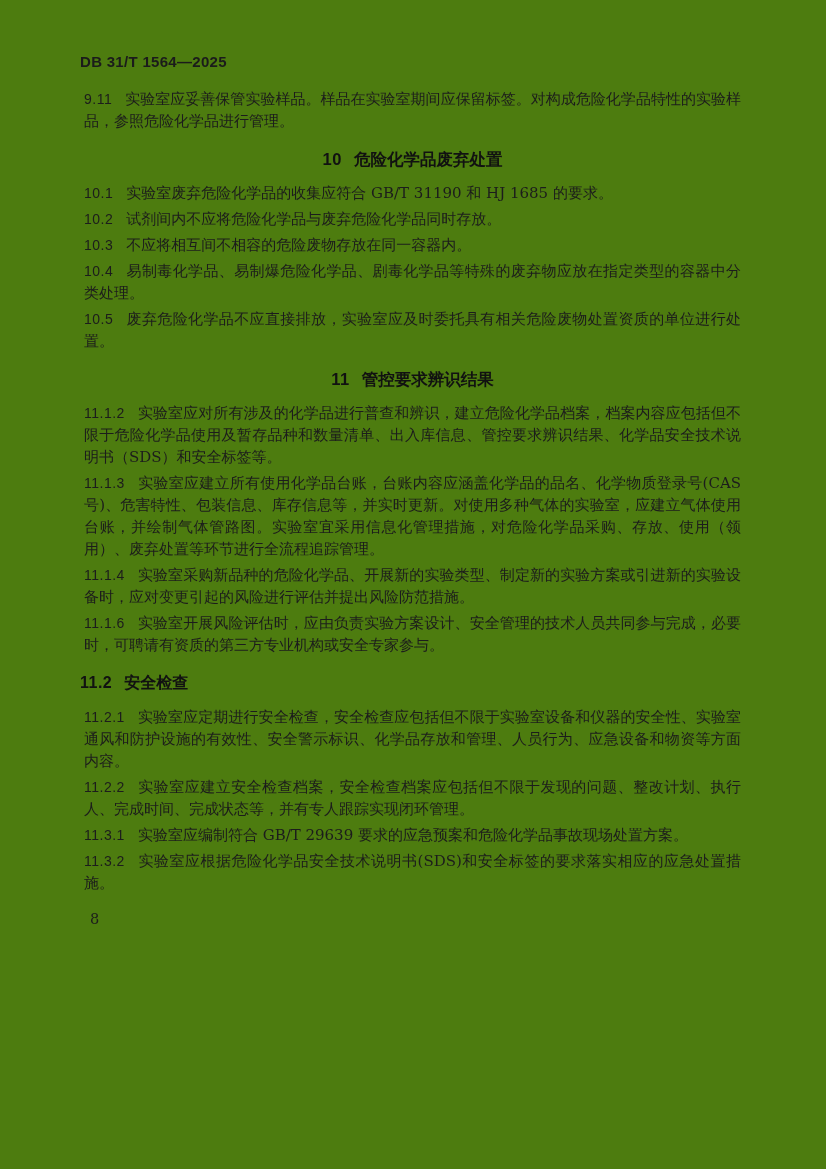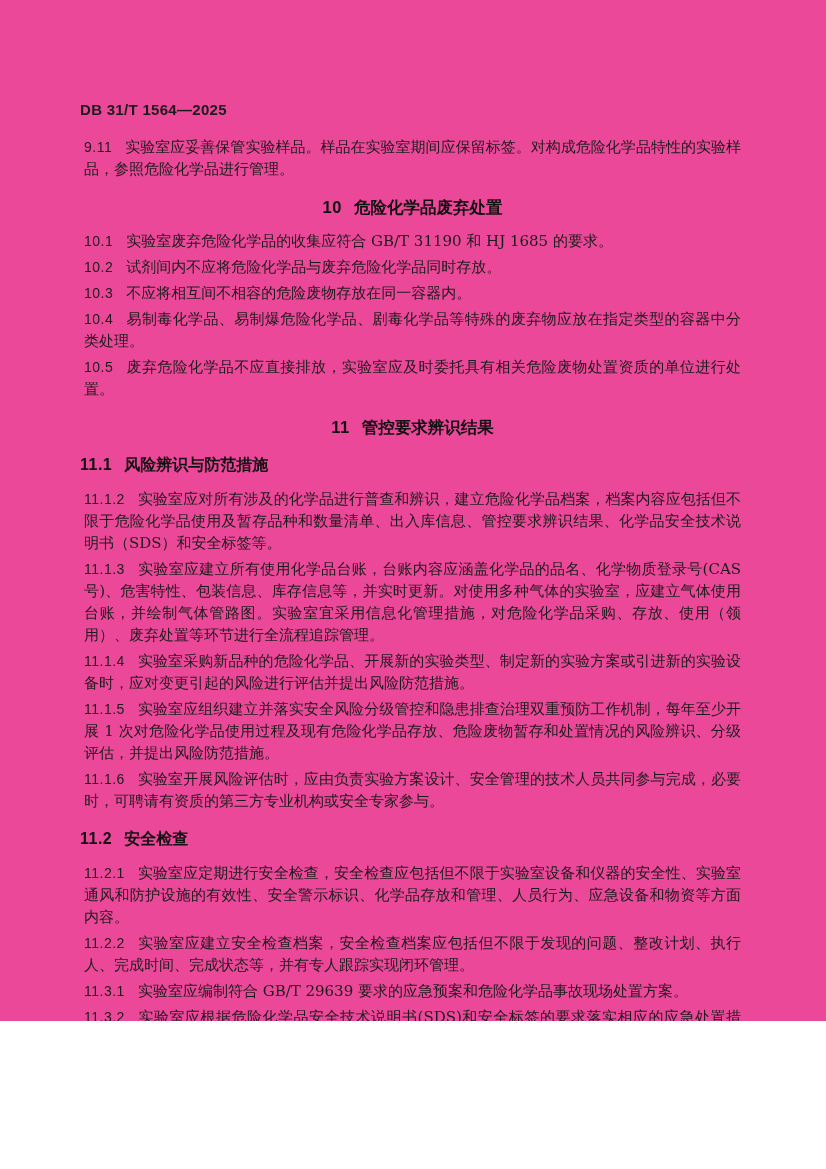--- a/index.html
+++ b/index.html
@@ -3,25 +3,25 @@
 <meta charset="utf-8">
 <style>
   html, body {
     margin: 0;
     padding: 0;
     background: #ffffff;
   }
   .page {
     position: relative;
     width: 826px;
-    height: 1021px;
+    height: 1169px;
     box-sizing: border-box;
-    background: #ec4899;
+    background: #4d7c0f;
     color: #1c1c1c;
-    padding: 100px 81px 0 80px;
+    padding: 52px 81px 0 80px;
     overflow: hidden;
     font-family: "DejaVu Serif", "Liberation Serif", serif;
   }
   .doc-header {
     font-family: "Liberation Sans", "DejaVu Sans", sans-serif;
     font-weight: 700;
     font-size: 15px;
     line-height: 20px;
     letter-spacing: 0.3px;
     margin: 0 0 16px 0;
@@ -75,25 +75,23 @@
 
   <div class="doc-body" id="doc-body">
       <p class="clause"><span class="num">9.11</span><span class="txt">实验室应妥善保管实验样品。样品在实验室期间应保留标签。对构成危险化学品特性的实验样品，参照危险化学品进行管理。</span></p>
       <p class="heading h1"><span class="num">10</span><span class="txt">危险化学品废弃处置</span></p>
       <p class="clause"><span class="num">10.1</span><span class="txt">实验室废弃危险化学品的收集应符合 GB/T 31190 和 HJ 1685 的要求。</span></p>
       <p class="clause"><span class="num">10.2</span><span class="txt">试剂间内不应将危险化学品与废弃危险化学品同时存放。</span></p>
       <p class="clause"><span class="num">10.3</span><span class="txt">不应将相互间不相容的危险废物存放在同一容器内。</span></p>
       <p class="clause"><span class="num">10.4</span><span class="txt">易制毒化学品、易制爆危险化学品、剧毒化学品等特殊的废弃物应放在指定类型的容器中分类处理。</span></p>
       <p class="clause"><span class="num">10.5</span><span class="txt">废弃危险化学品不应直接排放，实验室应及时委托具有相关危险废物处置资质的单位进行处置。</span></p>
       <p class="heading h1"><span class="num">11</span><span class="txt">管控要求辨识结果</span></p>
-      <p class="heading h2"><span class="num">11.1</span><span class="txt">风险辨识与防范措施</span></p>
       <p class="clause"><span class="num">11.1.2</span><span class="txt">实验室应对所有涉及的化学品进行普查和辨识，建立危险化学品档案，档案内容应包括但不限于危险化学品使用及暂存品种和数量清单、出入库信息、管控要求辨识结果、化学品安全技术说明书（SDS）和安全标签等。</span></p>
       <p class="clause"><span class="num">11.1.3</span><span class="txt">实验室应建立所有使用化学品台账，台账内容应涵盖化学品的品名、化学物质登录号(CAS 号)、危害特性、包装信息、库存信息等，并实时更新。对使用多种气体的实验室，应建立气体使用台账，并绘制气体管路图。实验室宜采用信息化管理措施，对危险化学品采购、存放、使用（领用）、废弃处置等环节进行全流程追踪管理。</span></p>
       <p class="clause"><span class="num">11.1.4</span><span class="txt">实验室采购新品种的危险化学品、开展新的实验类型、制定新的实验方案或引进新的实验设备时，应对变更引起的风险进行评估并提出风险防范措施。</span></p>
-      <p class="clause"><span class="num">11.1.5</span><span class="txt">实验室应组织建立并落实安全风险分级管控和隐患排查治理双重预防工作机制，每年至少开展 1 次对危险化学品使用过程及现有危险化学品存放、危险废物暂存和处置情况的风险辨识、分级评估，并提出风险防范措施。</span></p>
       <p class="clause"><span class="num">11.1.6</span><span class="txt">实验室开展风险评估时，应由负责实验方案设计、安全管理的技术人员共同参与完成，必要时，可聘请有资质的第三方专业机构或安全专家参与。</span></p>
       <p class="heading h2"><span class="num">11.2</span><span class="txt">安全检查</span></p>
       <p class="clause"><span class="num">11.2.1</span><span class="txt">实验室应定期进行安全检查，安全检查应包括但不限于实验室设备和仪器的安全性、实验室通风和防护设施的有效性、安全警示标识、化学品存放和管理、人员行为、应急设备和物资等方面内容。</span></p>
       <p class="clause"><span class="num">11.2.2</span><span class="txt">实验室应建立安全检查档案，安全检查档案应包括但不限于发现的问题、整改计划、执行人、完成时间、完成状态等，并有专人跟踪实现闭环管理。</span></p>
       <p class="clause"><span class="num">11.3.1</span><span class="txt">实验室应编制符合 GB/T 29639 要求的应急预案和危险化学品事故现场处置方案。</span></p>
       <p class="clause"><span class="num">11.3.2</span><span class="txt">实验室应根据危险化学品安全技术说明书(SDS)和安全标签的要求落实相应的应急处置措施。</span></p>
     </div>
 
   <div class="page-footer">
     <span class="page-number">8</span>

